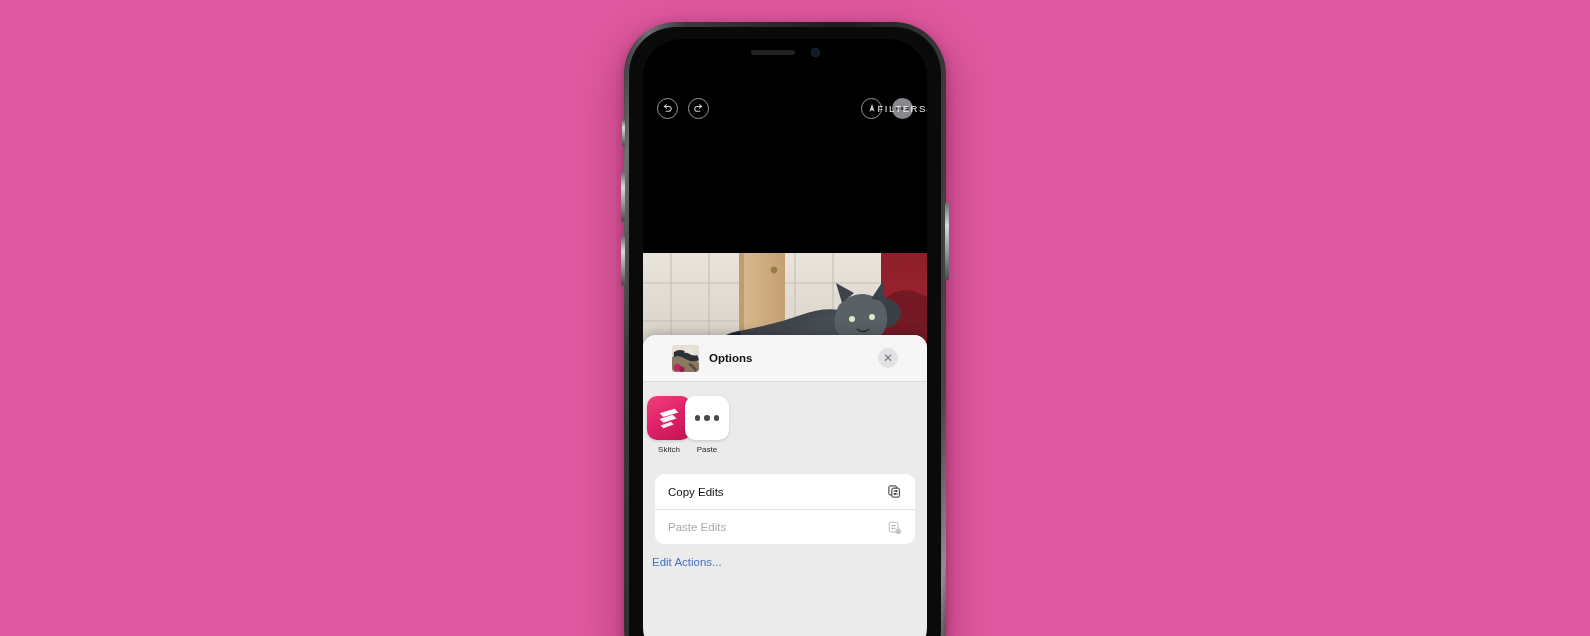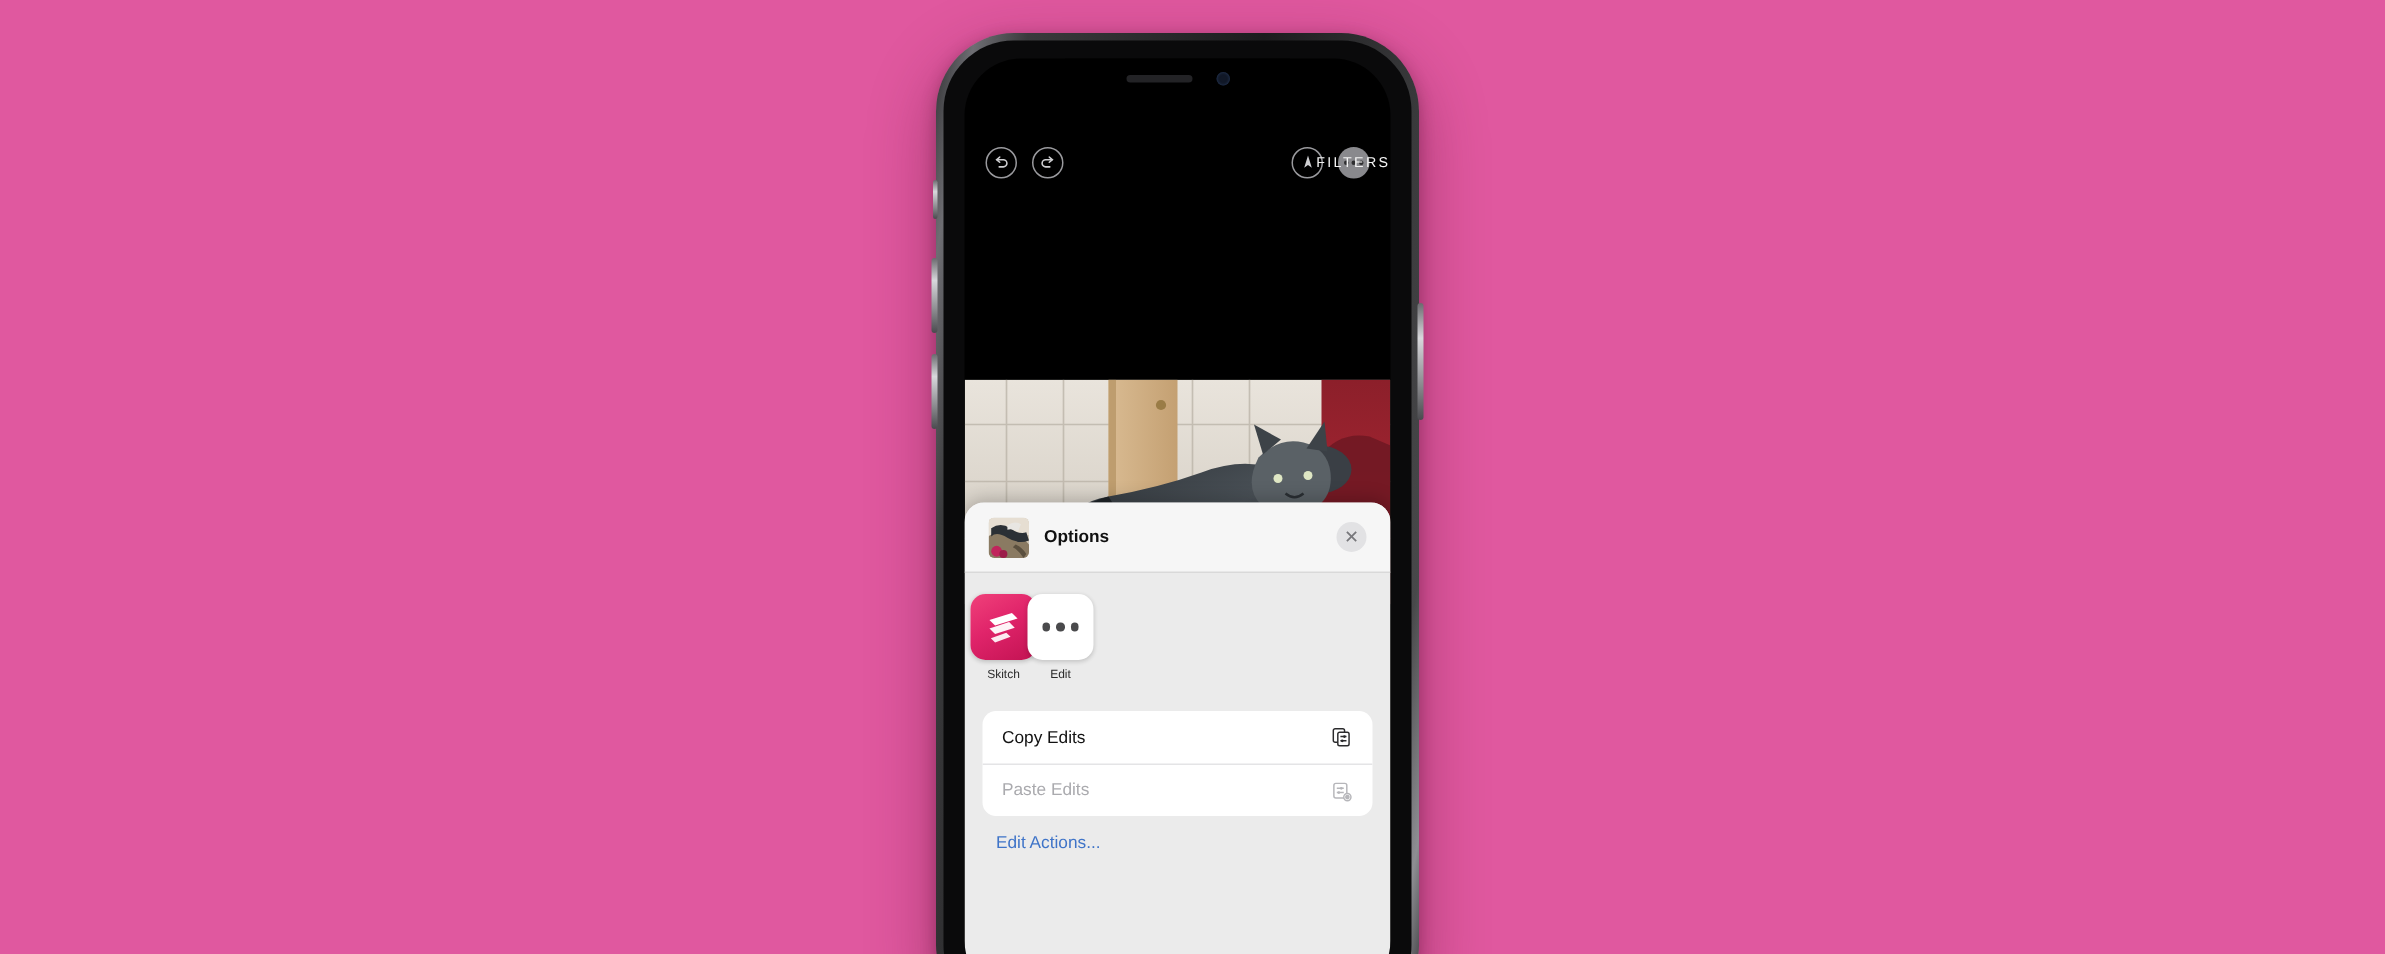--- a/index.html
+++ b/index.html
@@ -172,21 +172,21 @@
     z-index: 20;
     box-shadow: 0 -2px 12px rgba(0,0,0,0.22);
   }
 
   #sheet-header {
     position: relative;
     height: 47px;
     background: #f6f6f6;
     display: flex;
     align-items: center;
-    padding: 0 16px;
+    padding: 0 29px;
     box-sizing: border-box;
     border-bottom: 0.5px solid #d9d9d9;
   }
   #sheet-thumb {
     width: 27px;
     height: 27px;
     border-radius: 4px;
     overflow: hidden;
     flex: 0 0 auto;
   }
@@ -269,21 +269,21 @@
   }
   .action-row + .action-row { border-top: 0.5px solid #e4e4e6; }
   .action-label { font-size: 11.5px; color: #111; flex: 1 1 auto; }
   .action-row.disabled { cursor: default; gap: 28px; }
   .action-row.disabled .action-label { color: #aaaaae; }
   .action-icon { flex: 0 0 auto; color: #2b2b2d; display: flex; }
   .action-row.disabled .action-icon { color: #b6b6ba; }
   .action-icon svg { display: block; }
 
   #edit-actions {
-    margin: 12px 0 0 21px;
+    margin: 12px 0 0 9px;
     font-size: 11.5px;
     color: #3f74c8;
     cursor: pointer;
   }
 </style>
 </head>
 <body>
 
 <div id="stage" style="background: rgb(224, 88, 159);">
 
@@ -411,21 +411,21 @@
               </svg>
             </div>
             <div class="app-label">Skitch</div>
           </div>
           <div class="app-item">
             <div class="app-tile" id="tile-more">
               <i></i>
                 <i></i>
                 <i></i>
             </div>
-            <div class="app-label">Edit</div>
+            <div class="app-label">Paste</div>
           </div>
         </div>
 
         <div id="action-list">
           <div class="action-row">
             <div class="action-label">Copy Edits</div>
             <div class="action-icon">
               <svg width="15" height="15" viewBox="0 0 20 20" fill="none" stroke="currentColor" stroke-width="1.3">
                 <rect x="2.5" y="2.5" width="10" height="12" rx="1.6"></rect>
                 <rect x="6.5" y="5.5" width="10" height="12" rx="1.6" fill="#ffffff"></rect>

